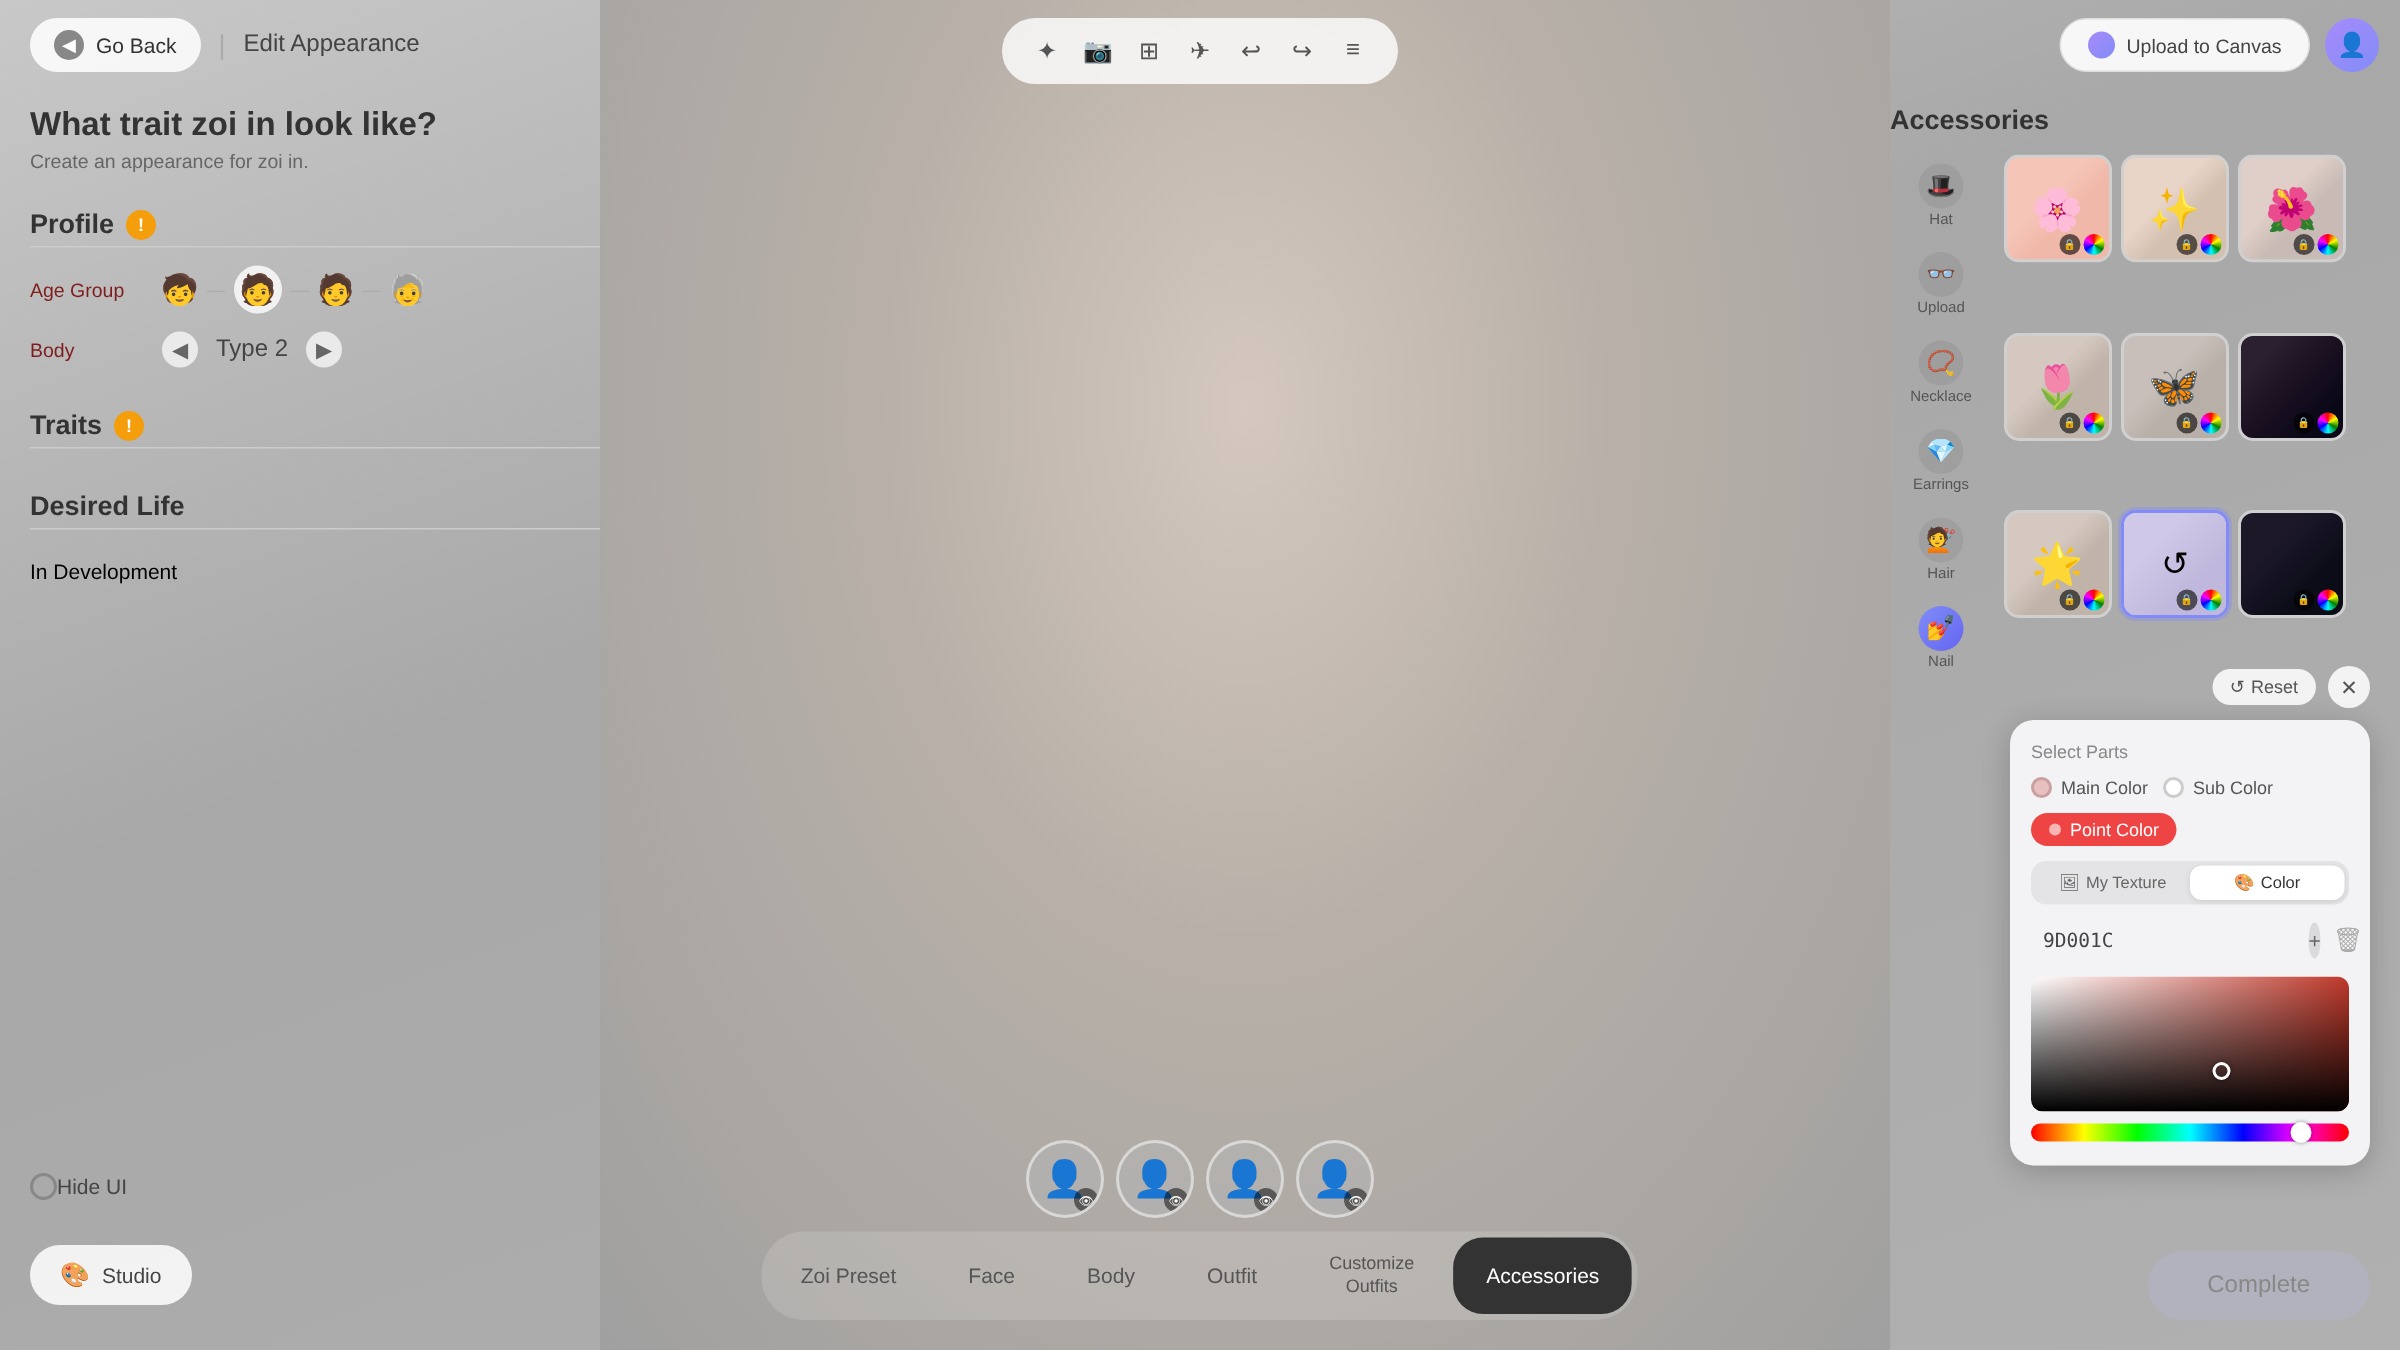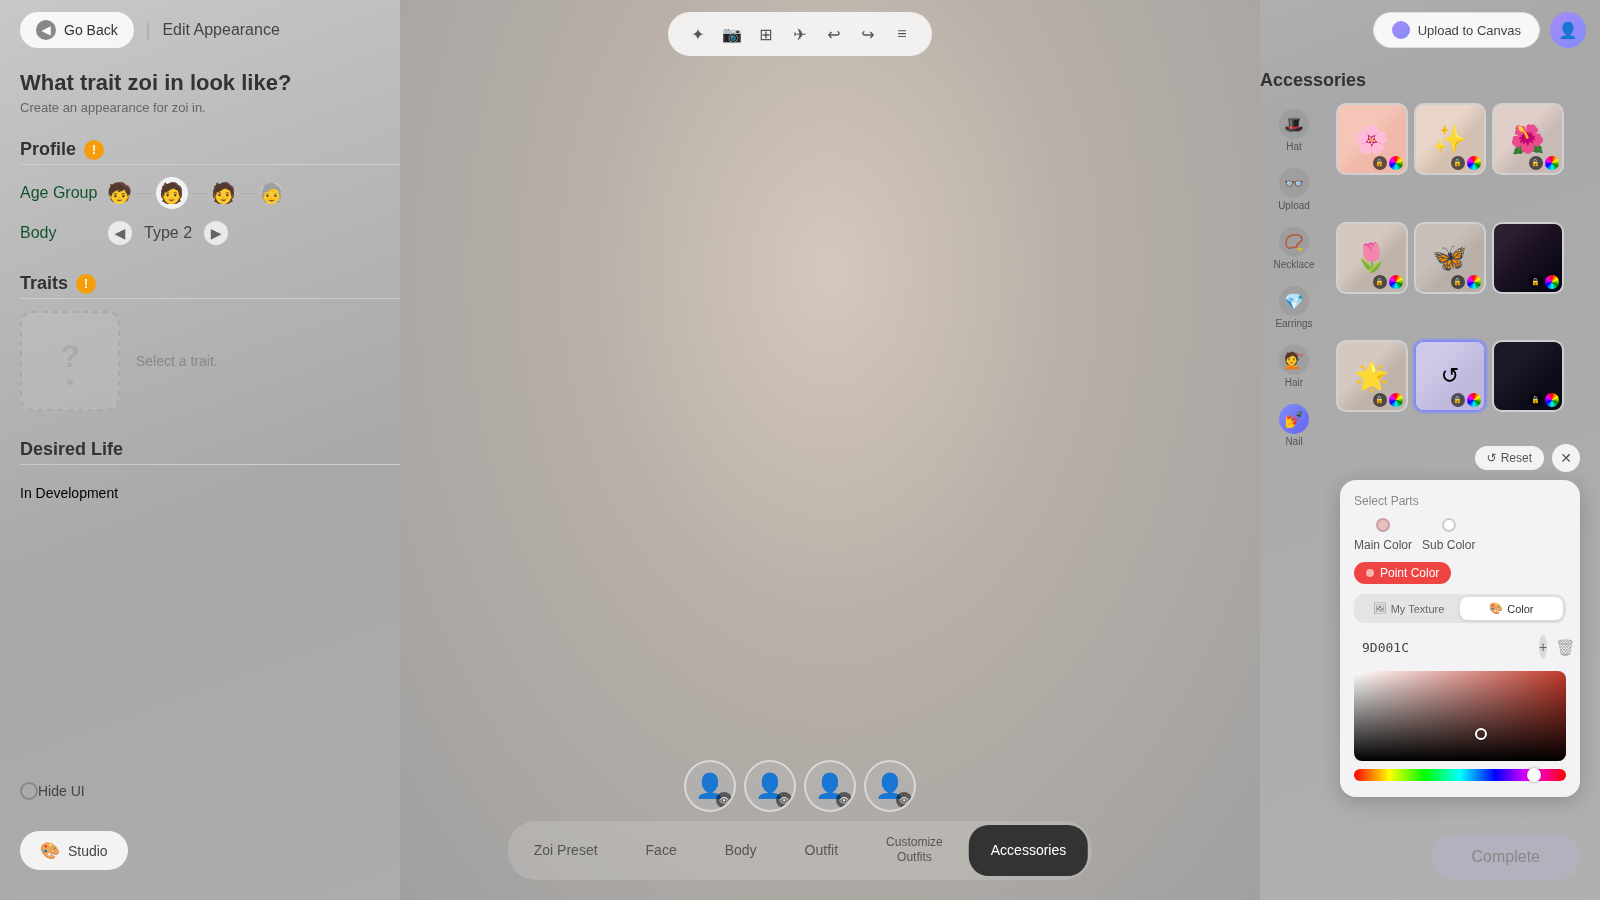--- a/index.html
+++ b/index.html
@@ -167,22 +167,22 @@
 
     
     .profile-section { margin-bottom: 28px; }
     .profile-row {
       display: flex;
       align-items: center;
       margin-bottom: 12px;
       gap: 8px;
     }
     .row-label {
-      font-size: 16px;
-      color: #14532d;
+      font-size: 13px;
+      color: #7f1d1d;
       width: 80px;
     }
     .age-selector {
       display: flex;
       align-items: center;
       gap: 6px;
     }
     .age-figure {
       width: 24px; height: 32px;
       display: flex; align-items: center; justify-content: center;
@@ -467,21 +467,20 @@
       gap: 10px;
       margin-bottom: 10px;
     }
     .color-option {
       display: flex;
       align-items: center;
       gap: 6px;
       cursor: pointer;
       font-size: 12px;
       color: #555;
-      flex-direction: column;
     }
     .color-option-dot {
       width: 14px; height: 14px;
       border-radius: 50%;
       border: 2px solid #ddd;
     }
     .color-option-dot.filled { background: #e8c0c0; border-color: #c9a0a0; }
     .color-option-dot.outline { background: white; border-color: #ccc; }
 
     .color-point-btn {
@@ -726,27 +725,20 @@
         <div class="nav-arrow">▶</div>
       </div>
     </div>
   </div>
 
   <div class="traits-section">
     <div class="section-header">
       <span>Traits</span>
       <div class="warning-icon">!</div>
     </div>
-    <div class="trait-row">
-      <div class="trait-placeholder">
-        <span class="trait-q-mark">?</span>
-        <div class="trait-dot"></div>
-      </div>
-      <span class="select-trait-label">Select a trait.</span>
-    </div>
   </div>
 
   <div class="desired-life-section">
     <div class="section-header">
       <span>Desired Life</span>
     </div>
     <div class="desired-life-value">In Development</div>
   </div>
 </div>
 

